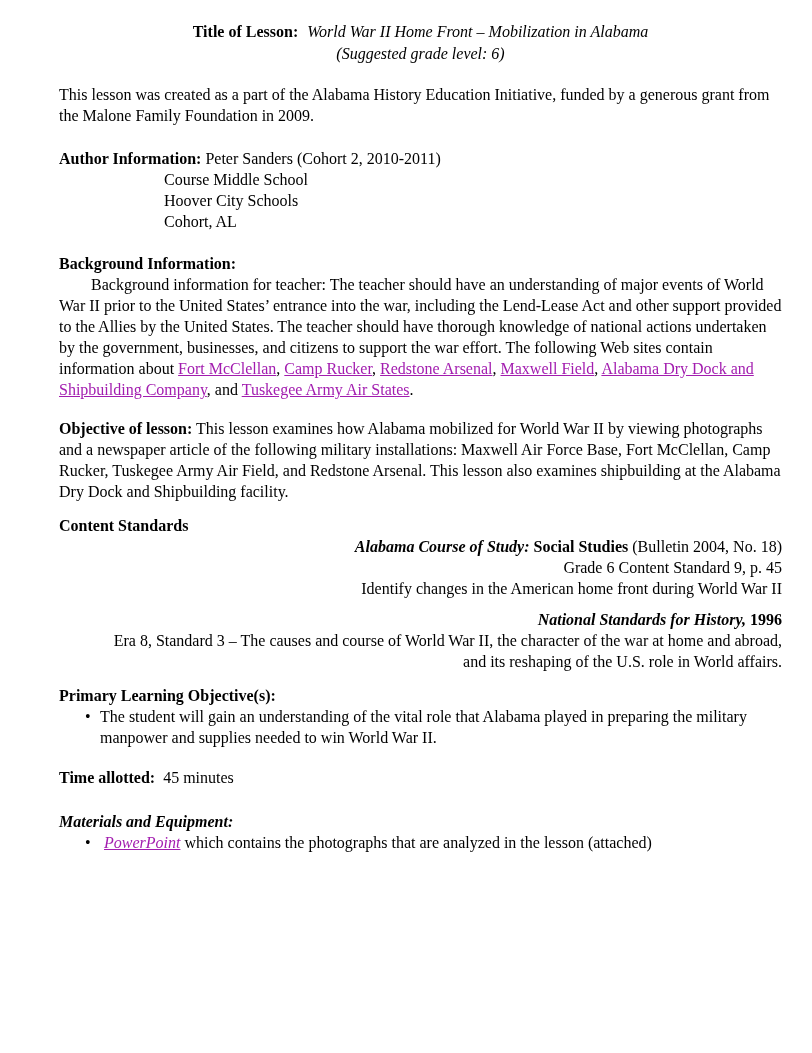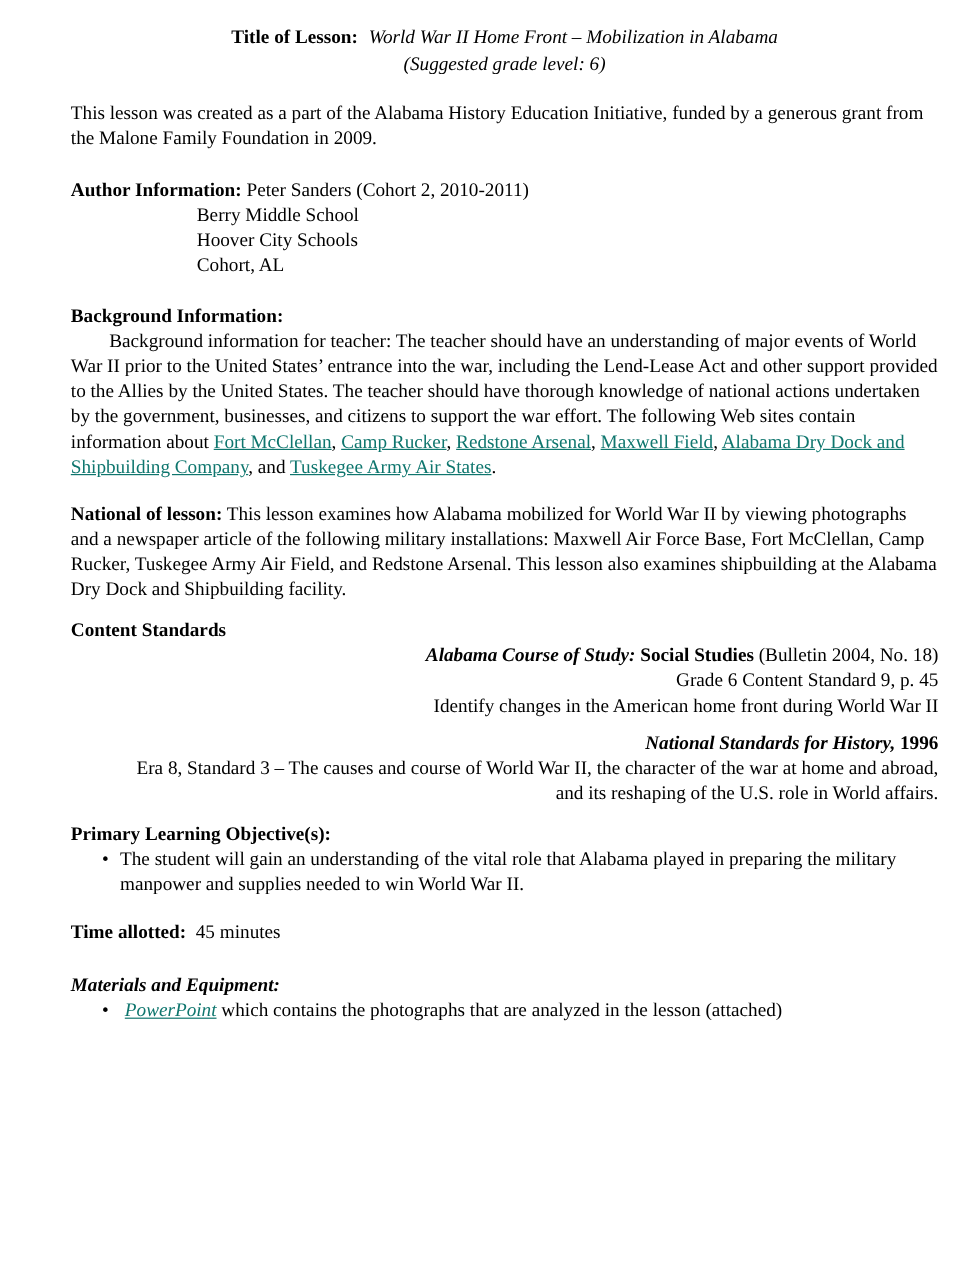--- a/index.html
+++ b/index.html
@@ -9,21 +9,21 @@
     font-size: 16px; line-height: 21px; color: #000000;
   }
   .page { box-sizing: border-box; width: 812px; height: 1053px; padding: 21px 44px 0 45px; margin-left: 14px; }
   p, div { margin: 0; padding: 0; }
   .b  { font-weight: bold; }
   .i  { font-style: italic; }
   .bi { font-weight: bold; font-style: italic; }
   .center { text-align: center; }
   .title-line { line-height: 22px; }
   .title-value { margin-left: 9px; }
-  a.doclink { color: #0f766e; text-decoration: underline; cursor: pointer; text-align: center; }
+  a.doclink { color: #a21caf; text-decoration: underline; cursor: pointer; text-align: center; }
   a.ppt { font-style: italic; }
 
   .sec-intro      { margin-top: 19px; }
   .sec-author     { margin-top: 22px; }
   .sec-bg-heading { margin-top: 21px; }
   .sec-overview   { margin-top: 18px; }
   .sec-standards  { margin-top: 13px; }
   .sec-objectives { margin-top: 13px; }
   .sec-time       { margin-top: 19px; }
   .sec-materials  { margin-top: 23px; font-style: italic; }
@@ -48,31 +48,31 @@
   </div>
   <div class="center title-line i">(Suggested grade level: 6)</div>
 
   <p class="sec-intro">This lesson was created as a part of the Alabama History Education Initiative, funded by a generous grant from the Malone Family Foundation in 2009.</p>
 
   <div class="sec-author">
     <p>
       <span class="b">Author Information:</span>
       <span>Peter Sanders (Cohort 2, 2010-2011)</span>
     </p>
-    <p class="author-cont">Berry Middle School</p>
+    <p class="author-cont">Course Middle School</p>
     <p class="author-cont">Hoover City Schools</p>
     <p class="author-cont">Cohort, AL</p>
   </div>
 
   <p class="sec-bg-heading b">Background Information:</p>
   <p class="bg-para"><span>Background information for teacher: The teacher should have an understanding of major events of World War II prior to the United States’ entrance into the war, including the Lend-Lease Act and other support provided to the Allies by the United States. The teacher should have thorough knowledge of national actions undertaken by the government, businesses, and citizens to support the war effort. The following Web sites contain information about</span>
     <a class="doclink">Fort McClellan</a><span>, </span><a class="doclink">Camp Rucker</a><span>, </span><a class="doclink">Redstone Arsenal</a><span>, </span><a class="doclink">Maxwell Field</a><span>, </span><a class="doclink">Alabama Dry Dock and Shipbuilding Company</a><span>, and </span><a class="doclink">Tuskegee Army Air States</a><span>.</span></p>
 
   <p class="sec-overview">
-    <span class="b">National of lesson:</span>
+    <span class="b">Objective of lesson:</span>
     <span>This lesson examines how Alabama mobilized for World War II by viewing photographs and a newspaper article of the following military installations: Maxwell Air Force Base, Fort McClellan, Camp Rucker, Tuskegee Army Air Field, and Redstone Arsenal. This lesson also examines shipbuilding at the Alabama Dry Dock and Shipbuilding facility.</span>
   </p>
 
   <p class="sec-standards b">Content Standards</p>
 
   <div class="std-block">
     <p>
       <span class="bi">Alabama Course of Study:</span>
       <span class="b">Social Studies</span>
       <span>(Bulletin 2004, No. 18)</span>

